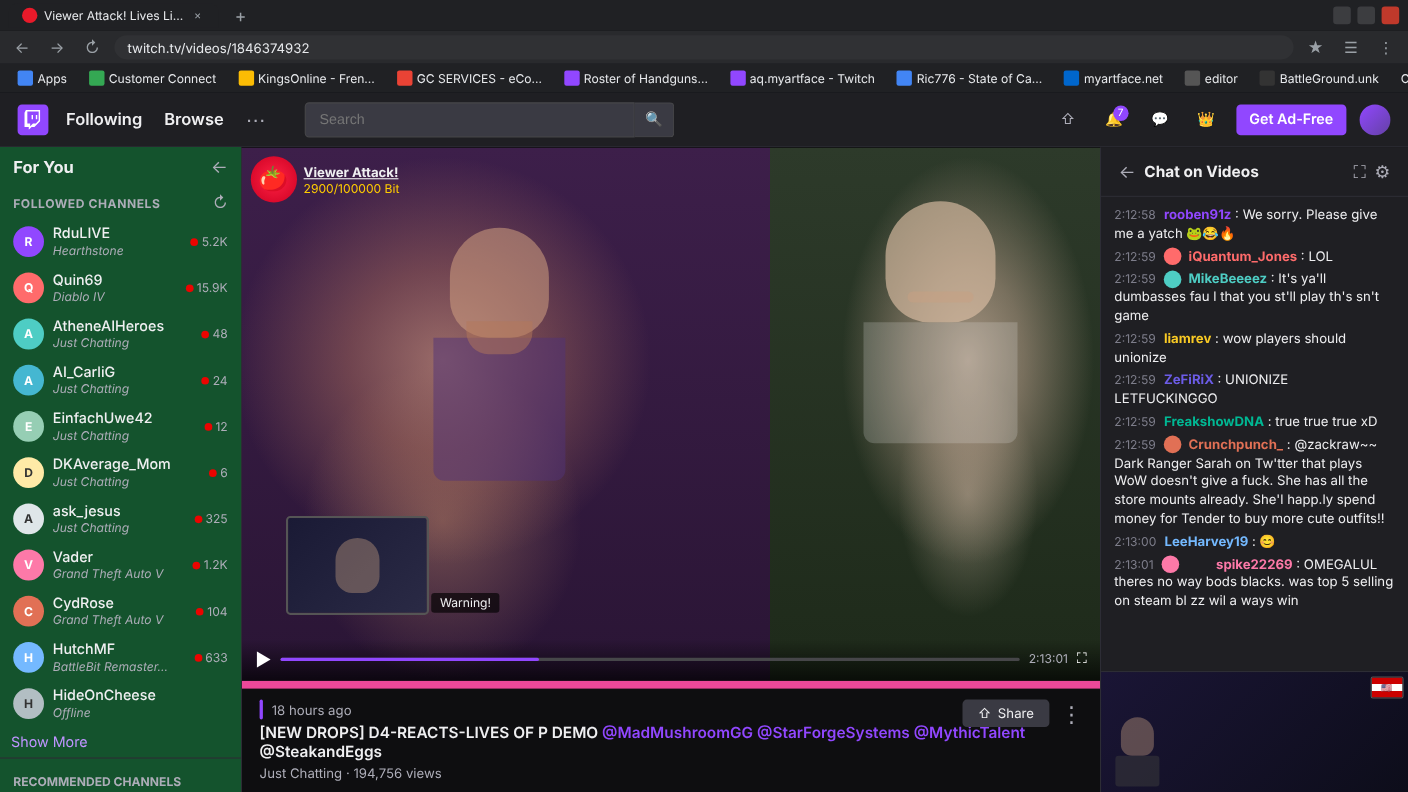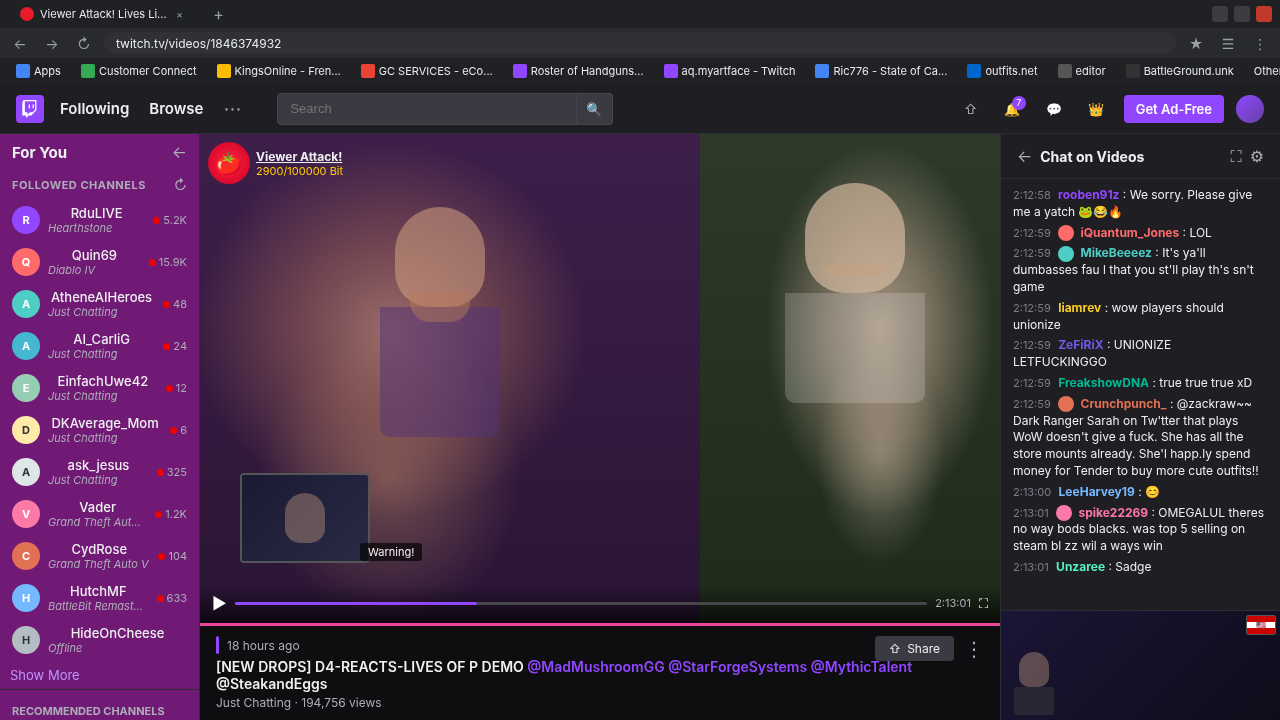--- a/index.html
+++ b/index.html
@@ -33,32 +33,32 @@
     .header-actions { display: flex; align-items: center; gap: 12px; margin-left: auto; }
     .header-icon-btn { width: 30px; height: 30px; display: flex; align-items: center; justify-content: center; color: #adadb8; cursor: pointer; position: relative; }
     .notification-badge { position: absolute; top: 2px; right: 2px; background: #9147ff; border-radius: 50%; width: 14px; height: 14px; font-size: 9px; display: flex; align-items: center; justify-content: center; color: white; }
     .get-ad-free-btn { background: #9147ff; color: white; border-radius: 4px; padding: 6px 12px; font-size: 13px; font-weight: 600; cursor: pointer; white-space: nowrap; }
     .header-avatar { width: 28px; height: 28px; border-radius: 50%; background: #464649; }
 
     
     .twitch-body { display: flex; flex: 1; overflow: hidden; }
 
     
-    .left-sidebar { width: 200px; background: #701a75; border-right: 1px solid #2d2d35; overflow-y: auto; flex-shrink: 0; }
+    .left-sidebar { width: 220px; background: #14532d; border-right: 1px solid #2d2d35; overflow-y: auto; flex-shrink: 0; }
     .sidebar-for-you { display: flex; align-items: center; justify-content: space-between; padding: 8px 12px; }
     .sidebar-for-you-label { font-size: 15px; font-weight: 700; color: #efeff1; }
     .sidebar-collapse-btn { color: #adadb8; cursor: pointer; font-size: 16px; }
     .sidebar-section-header { display: flex; align-items: center; justify-content: space-between; padding: 6px 12px; }
     .sidebar-section-title { font-size: 11px; font-weight: 700; color: #adadb8; text-transform: uppercase; letter-spacing: 0.5px; }
     .sidebar-section-actions { display: flex; gap: 6px; }
     .sidebar-section-action { color: #adadb8; cursor: pointer; font-size: 14px; }
 
     .channel-item { display: flex; align-items: center; padding: 4px 12px; gap: 8px; cursor: pointer; height: 42px; }
     .channel-info { flex: 1; min-width: 0; }
-    .channel-name { font-size: 13px; color: #efeff1; font-weight: 500; white-space: nowrap; overflow: hidden; text-overflow: ellipsis; text-align: center; }
+    .channel-name { font-size: 13px; color: #efeff1; font-weight: 500; white-space: nowrap; overflow: hidden; text-overflow: ellipsis; }
     .channel-game { font-size: 11px; color: #adadb8; white-space: nowrap; overflow: hidden; text-overflow: ellipsis; font-style: italic; }
     .channel-viewers { font-size: 11px; color: #adadb8; white-space: nowrap; flex-shrink: 0; display: flex; align-items: center; gap: 3px; }
     .live-dot { width: 7px; height: 7px; border-radius: 50%; background: #eb0400; flex-shrink: 0; }
     .offline-text { font-size: 11px; color: #adadb8; }
 
     .show-more-btn { padding: 6px 10px; font-size: 13px; color: #bf94ff; cursor: pointer; display: flex; align-items: center; gap: 4px; }
 
     .recommended-section { padding: 8px 0; border-top: 1px solid #2d2d35; }
     .rec-header { padding: 6px 12px; font-size: 11px; font-weight: 700; color: #adadb8; text-transform: uppercase; }
 
@@ -146,21 +146,21 @@
     <div class="bookmark-item">
       <div class="bookmark-icon" style="background:#9147ff;"></div>
       <span>aq.myartface - Twitch</span>
     </div>
     <div class="bookmark-item">
       <div class="bookmark-icon" style="background:#4285f4;"></div>
       <span>Ric776 - State of Ca...</span>
     </div>
     <div class="bookmark-item">
       <div class="bookmark-icon" style="background:#0066cc;"></div>
-      <span>outfits.net</span>
+      <span>myartface.net</span>
     </div>
     <div class="bookmark-item">
       <div class="bookmark-icon" style="background:#555;"></div>
       <span>editor</span>
     </div>
     <div class="bookmark-item">
       <div class="bookmark-icon" style="background:#333;"></div>
       <span>BattleGround.unk</span>
     </div>
     <div class="bookmark-item">
@@ -382,21 +382,21 @@
               </div>
               <div style="width:120px;height:130px;background:rgba(80,50,120,0.5);border-radius:0 0 10px 10px;margin:0 auto;"></div>
             </div>
 
             <div style="position:absolute;bottom:60px;left:40px;width:130px;height:90px;background:#1a1a2e;border:2px solid #555;border-radius:4px;overflow:hidden;">
               <div style="width:100%;height:100%;background:linear-gradient(135deg,#1a1a35,#2a2a45);display:flex;align-items:center;justify-content:center;">
                 <div style="width:40px;height:50px;background:rgba(200,160,130,0.4);border-radius:20px 20px 15px 15px;"></div>
               </div>
             </div>
 
-            <div style="position:absolute;bottom:62px;left:160px;background:rgba(0,0,0,0.65);padding:2px 8px;border-radius:3px;font-size:11px;color:#efeff1;">Warning!</div>
+            <div style="position:absolute;bottom:62px;left:172px;background:rgba(0,0,0,0.65);padding:2px 8px;border-radius:3px;font-size:11px;color:#efeff1;">Warning!</div>
           </div>
 
           <div style="width:300px;position:relative;overflow:hidden;">
             <div class="face-man-right"></div>
             <div style="position:absolute;left:25%;top:10%;width:160px;height:230px;">
               <div style="width:100px;height:110px;background:rgba(220,190,165,0.65);border-radius:50px 50px 40px 40px;margin:0 auto;position:relative;">
                 <div style="position:absolute;bottom:18px;left:20%;right:20%;height:10px;background:rgba(200,160,130,0.5);border-radius:5px;"></div>
               </div>
               <div style="width:140px;height:110px;background:rgba(240,240,240,0.2);border-radius:0 0 10px 10px;margin:0 auto;"></div>
             </div>
@@ -408,21 +408,21 @@
             <span style="color:white;cursor:pointer;font-size:16px;">▶</span>
             <div style="flex:1;height:3px;background:#464649;border-radius:2px;cursor:pointer;">
               <div style="height:100%;background:#9147ff;border-radius:2px;width:35%;"></div>
             </div>
             <span style="color:#adadb8;font-size:11px;">2:13:01</span>
             <span style="color:white;font-size:13px;cursor:pointer;">⛶</span>
           </div>
         </div>
       </div>
 
-      <div class="video-info-wrap" style="background:#0e0e10;padding:10px 16px;border-top:3px solid #ec4899;position:relative;">
+      <div class="video-info-wrap" style="background:#0e0e10;padding:10px 16px;border-top:7px solid #ec4899;position:relative;">
         <div style="display:flex;align-items:center;gap:8px;margin-bottom:4px;">
           <div style="width:3px;height:18px;background:#9147ff;border-radius:2px;"></div>
           <span style="color:#adadb8;font-size:12px;">18 hours ago</span>
         </div>
         <div style="font-size:14px;font-weight:600;color:#efeff1;margin-bottom:3px;">
           <span>[NEW DROPS] D4-REACTS-LIVES OF P DEMO </span>
           <span style="color:#9147ff;text-align:right;">@MadMushroomGG</span>
           <span style="color:#efeff1;"> </span>
           <span style="color:#9147ff;">@StarForgeSystems</span>
           <span style="color:#efeff1;"> </span>
@@ -502,29 +502,24 @@
 
         <div class="chat-message">
           <span class="chat-time">2:13:00</span>
           <span style="font-weight:700;color:#74b9ff;">LeeHarvey19</span>
           <span class="chat-text">: 😊</span>
         </div>
 
         <div class="chat-message">
           <span class="chat-time">2:13:01</span>
           <div style="width:16px;height:16px;background:#fd79a8;border-radius:50%;display:inline-block;vertical-align:middle;margin-right:3px;"></div>
-          <span style="font-weight:700;color:#fd79a8;">spike22269</span>
+          <span style="font-weight:700;color:#fd79a8;margin-left:27px;">spike22269</span>
           <span class="chat-text">: OMEGALUL theres no way bods blacks. was top 5 selling on steam bl zz wil a ways win</span>
         </div>
 
-        <div class="chat-message">
-          <span class="chat-time">2:13:01</span>
-          <span style="font-weight:700;color:#55efc4;">Unzaree</span>
-          <span class="chat-text">: Sadge</span>
-        </div>
       </div>
 
       <div style="border-top:1px solid #2d2d35;height:110px;background:#151515;position:relative;overflow:hidden;">
         <div style="width:100%;height:100%;background:linear-gradient(135deg,#1a1535,#0d0d1a);"></div>
 
         <div style="position:absolute;top:4px;right:4px;width:30px;height:20px;background:linear-gradient(180deg,#cc0000 33%,white 33%,white 66%,#cc0000 66%);border:1px solid #555;border-radius:2px;font-size:8px;display:flex;align-items:center;justify-content:center;color:#0033cc;font-weight:900;">🇺🇸</div>
         <div style="position:absolute;bottom:8px;left:8px;width:50px;height:60px;">
           <div style="width:30px;height:35px;background:rgba(200,160,130,0.4);border-radius:15px 15px 10px 10px;margin:0 auto;"></div>
           <div style="width:40px;height:28px;background:rgba(60,60,60,0.5);border-radius:3px;margin:0 auto;"></div>
         </div>

